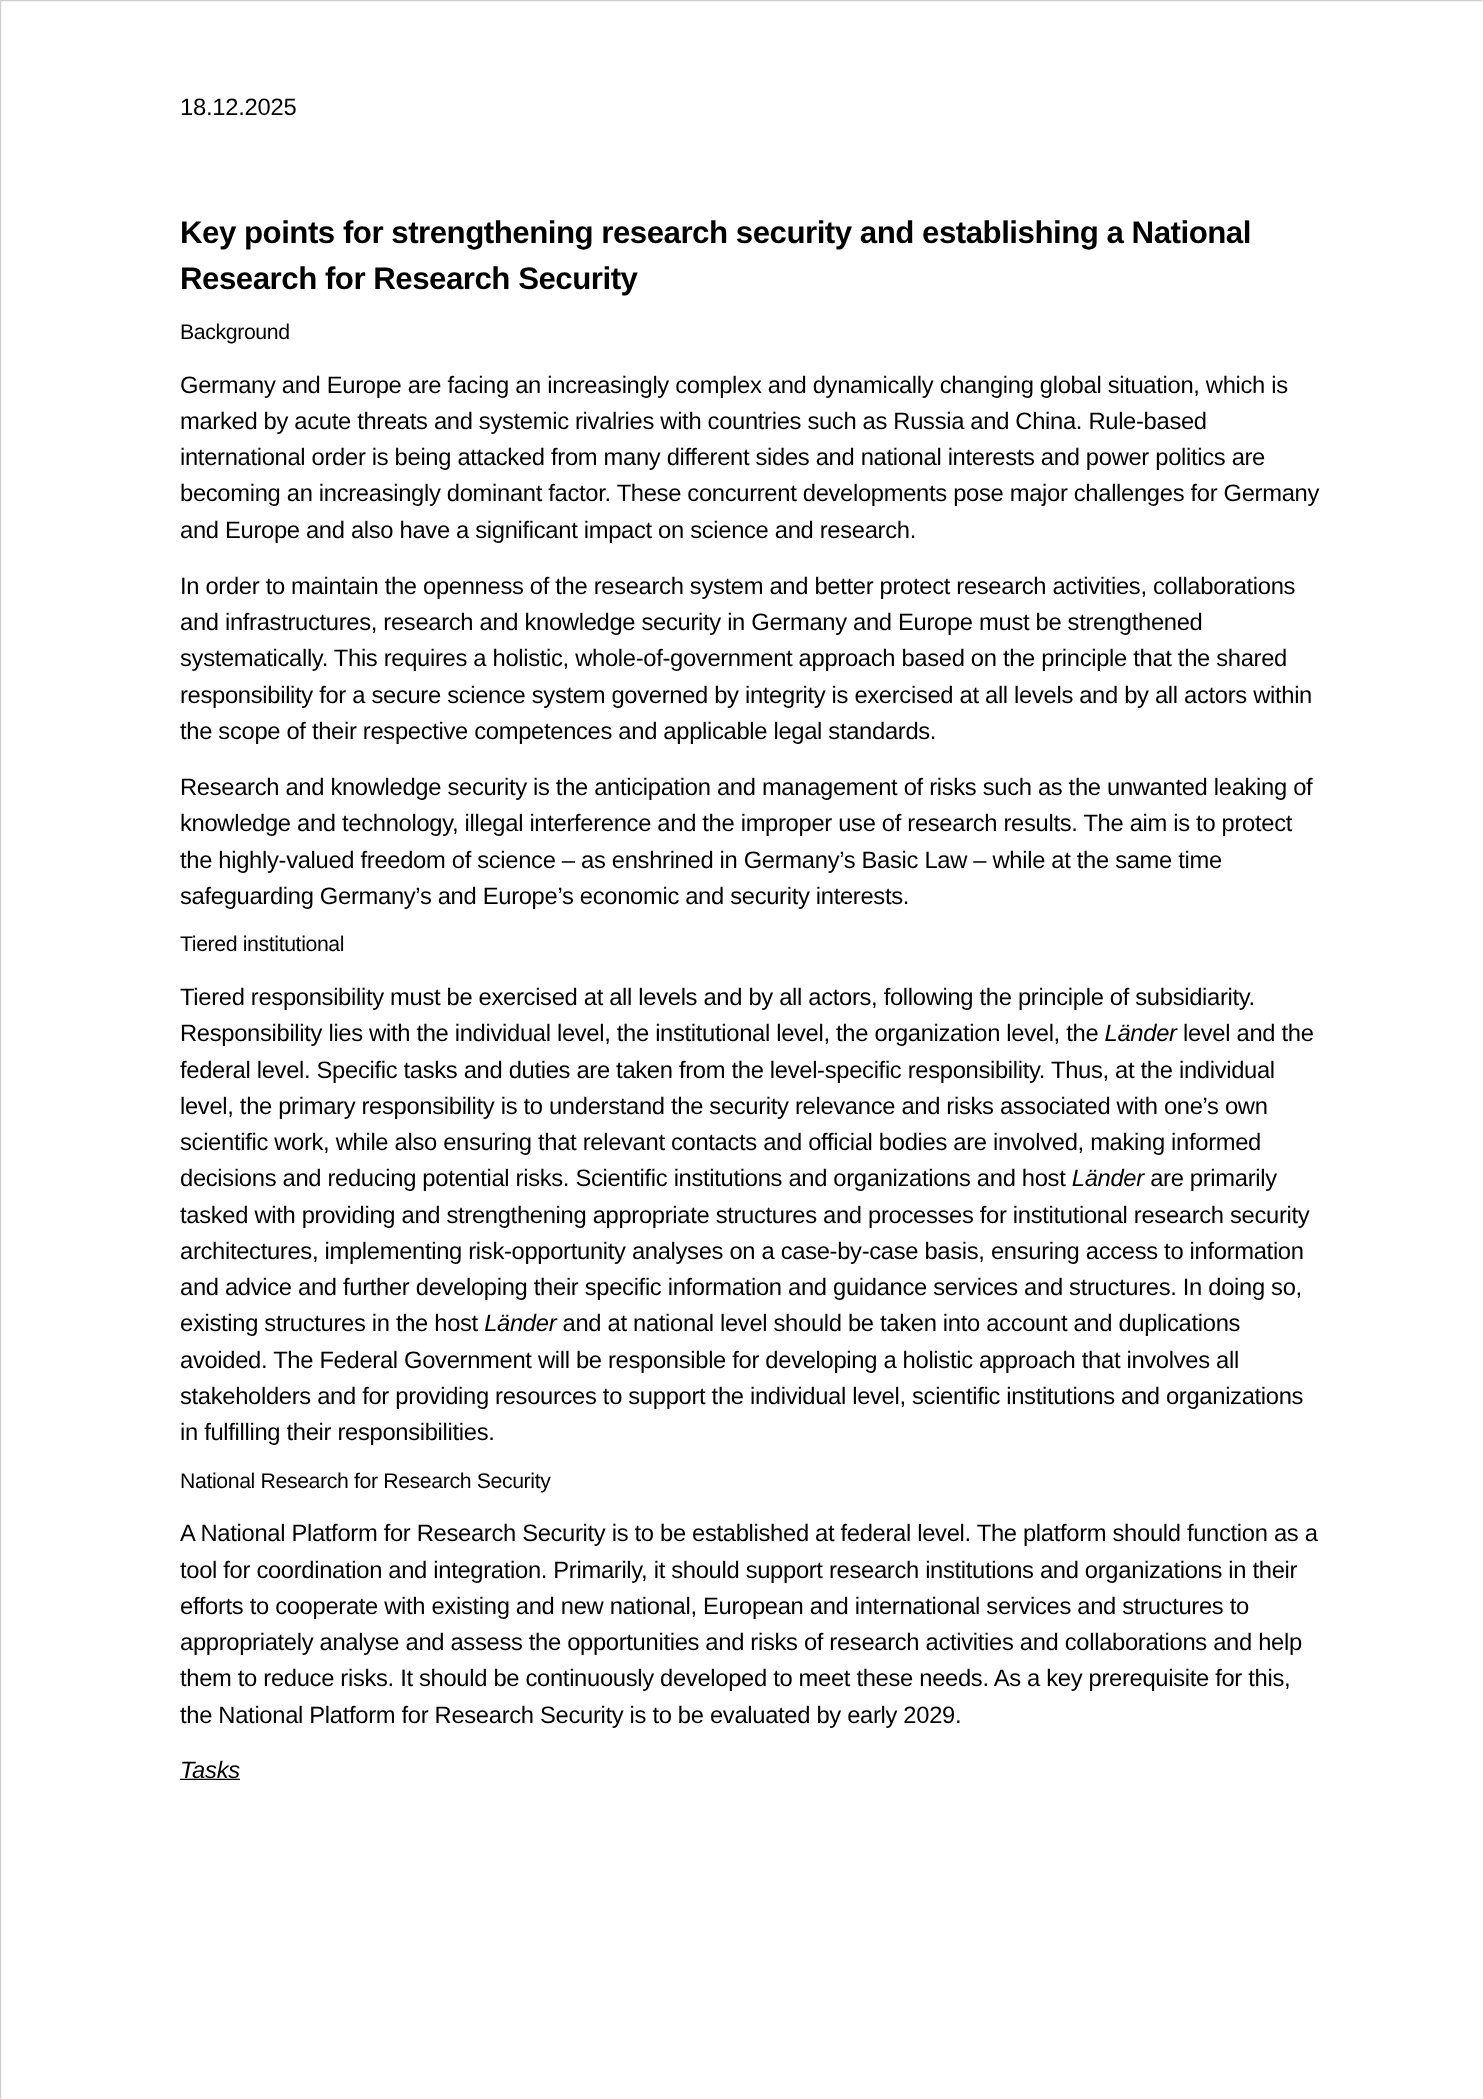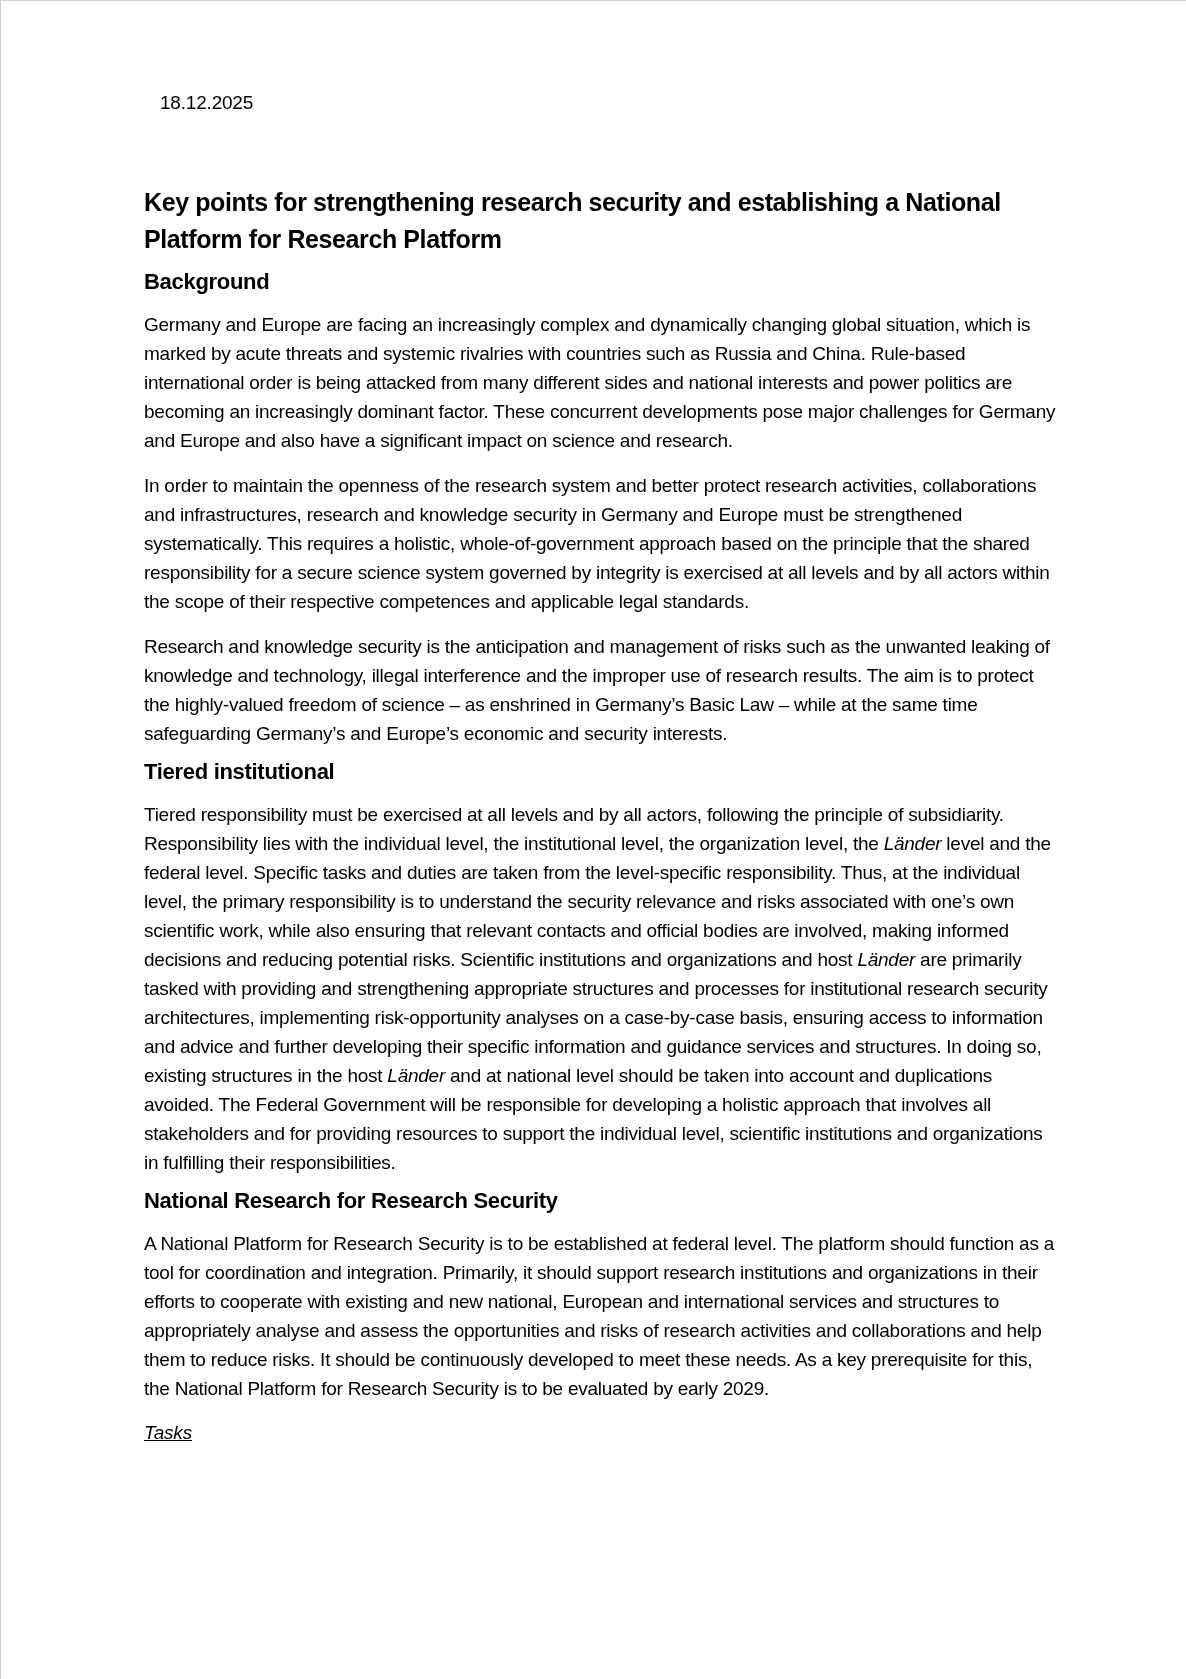--- a/index.html
+++ b/index.html
@@ -28,32 +28,32 @@
     .content {
       position: absolute;
       left: 143px;
       top: 72px;
       width: 912px;
     }
     .date {
       font-size: 19px;
       line-height: 28px;
       letter-spacing: -0.2px;
-      margin: 16px;
+      margin: 0;
     }
     .title {
       font-size: 25px;
       font-weight: bold;
       line-height: 37px;
       margin: 67px 0 0 0;
       letter-spacing: -0.4px;
     }
     .heading {
-      font-size: 22px;
-      font-weight: bold;
+      font-size: 17px;
+      font-weight: normal;
       line-height: 28px;
       margin: 10px 0 0 0;
       letter-spacing: -0.3px;
     }
     .para {
       font-size: 19px;
       line-height: 29px;
       margin: 14px 0 0 0;
       letter-spacing: -0.25px;
     }
@@ -75,21 +75,21 @@
     }
   </style>
 </head>
 <body>
 
 <div class="page">
   <div class="content">
 
     <p class="date">18.12.2025</p>
 
-    <h1 class="title">Key points for strengthening research security and establishing a National Platform for Research Platform</h1>
+    <h1 class="title">Key points for strengthening research security and establishing a National Research for Research Security</h1>
 
     <h2 class="heading">Background</h2>
     <p class="para">Germany and Europe are facing an increasingly complex and dynamically changing global situation, which is marked by acute threats and systemic rivalries with countries such as Russia and China. Rule-based international order is being attacked from many different sides and national interests and power politics are becoming an increasingly dominant factor. These concurrent developments pose major challenges for Germany and Europe and also have a significant impact on science and research.</p>
     <p class="para">In order to maintain the openness of the research system and better protect research activities, collaborations and infrastructures, research and knowledge security in Germany and Europe must be strengthened systematically. This requires a holistic, whole-of-government approach based on the principle that the shared responsibility for a secure science system governed by integrity is exercised at all levels and by all actors within the scope of their respective competences and applicable legal standards.</p>
     <p class="para">Research and knowledge security is the anticipation and management of risks such as the unwanted leaking of knowledge and technology, illegal interference and the improper use of research results. The aim is to protect the highly-valued freedom of science – as enshrined in Germany’s Basic Law – while at the same time safeguarding Germany’s and Europe’s economic and security interests.</p>
 
     <h2 class="heading">Tiered institutional</h2>
     <p class="para"><span>Tiered responsibility must be exercised at all levels and by all actors, following the principle of subsidiarity. Responsibility lies with the individual level, the institutional level, the organization level, the </span><em>Länder</em><span> level and the federal level. Specific tasks and duties are taken from the level-specific responsibility. Thus, at the individual level, the primary responsibility is to understand the security relevance and risks associated with one’s own scientific work, while also ensuring that relevant contacts and official bodies are involved, making informed decisions and reducing potential risks. Scientific institutions and organizations and host </span><em>Länder</em><span> are primarily tasked with providing and strengthening appropriate structures and processes for institutional research security architectures, implementing risk-opportunity analyses on a case-by-case basis, ensuring access to information and advice and further developing their specific information and guidance services and structures. In doing so, existing structures in the host </span><em>Länder</em><span> and at national level should be taken into account and duplications avoided. The Federal Government will be responsible for developing a holistic approach that involves all stakeholders and for providing resources to support the individual level, scientific institutions and organizations in fulfilling their responsibilities.</span></p>
 
     <h2 class="heading">National Research for Research Security</h2>

